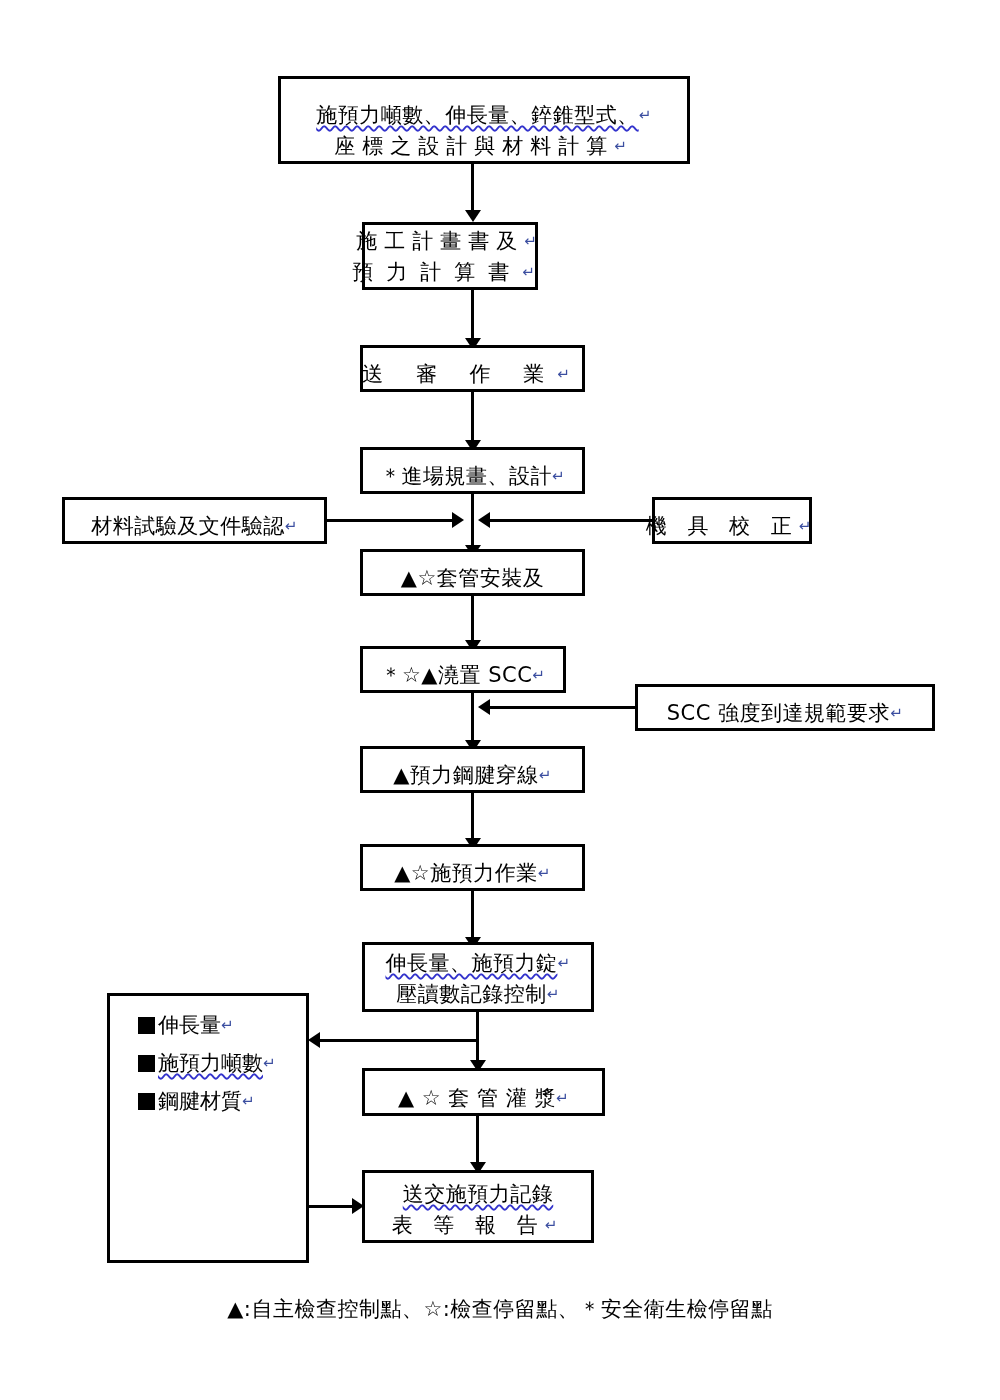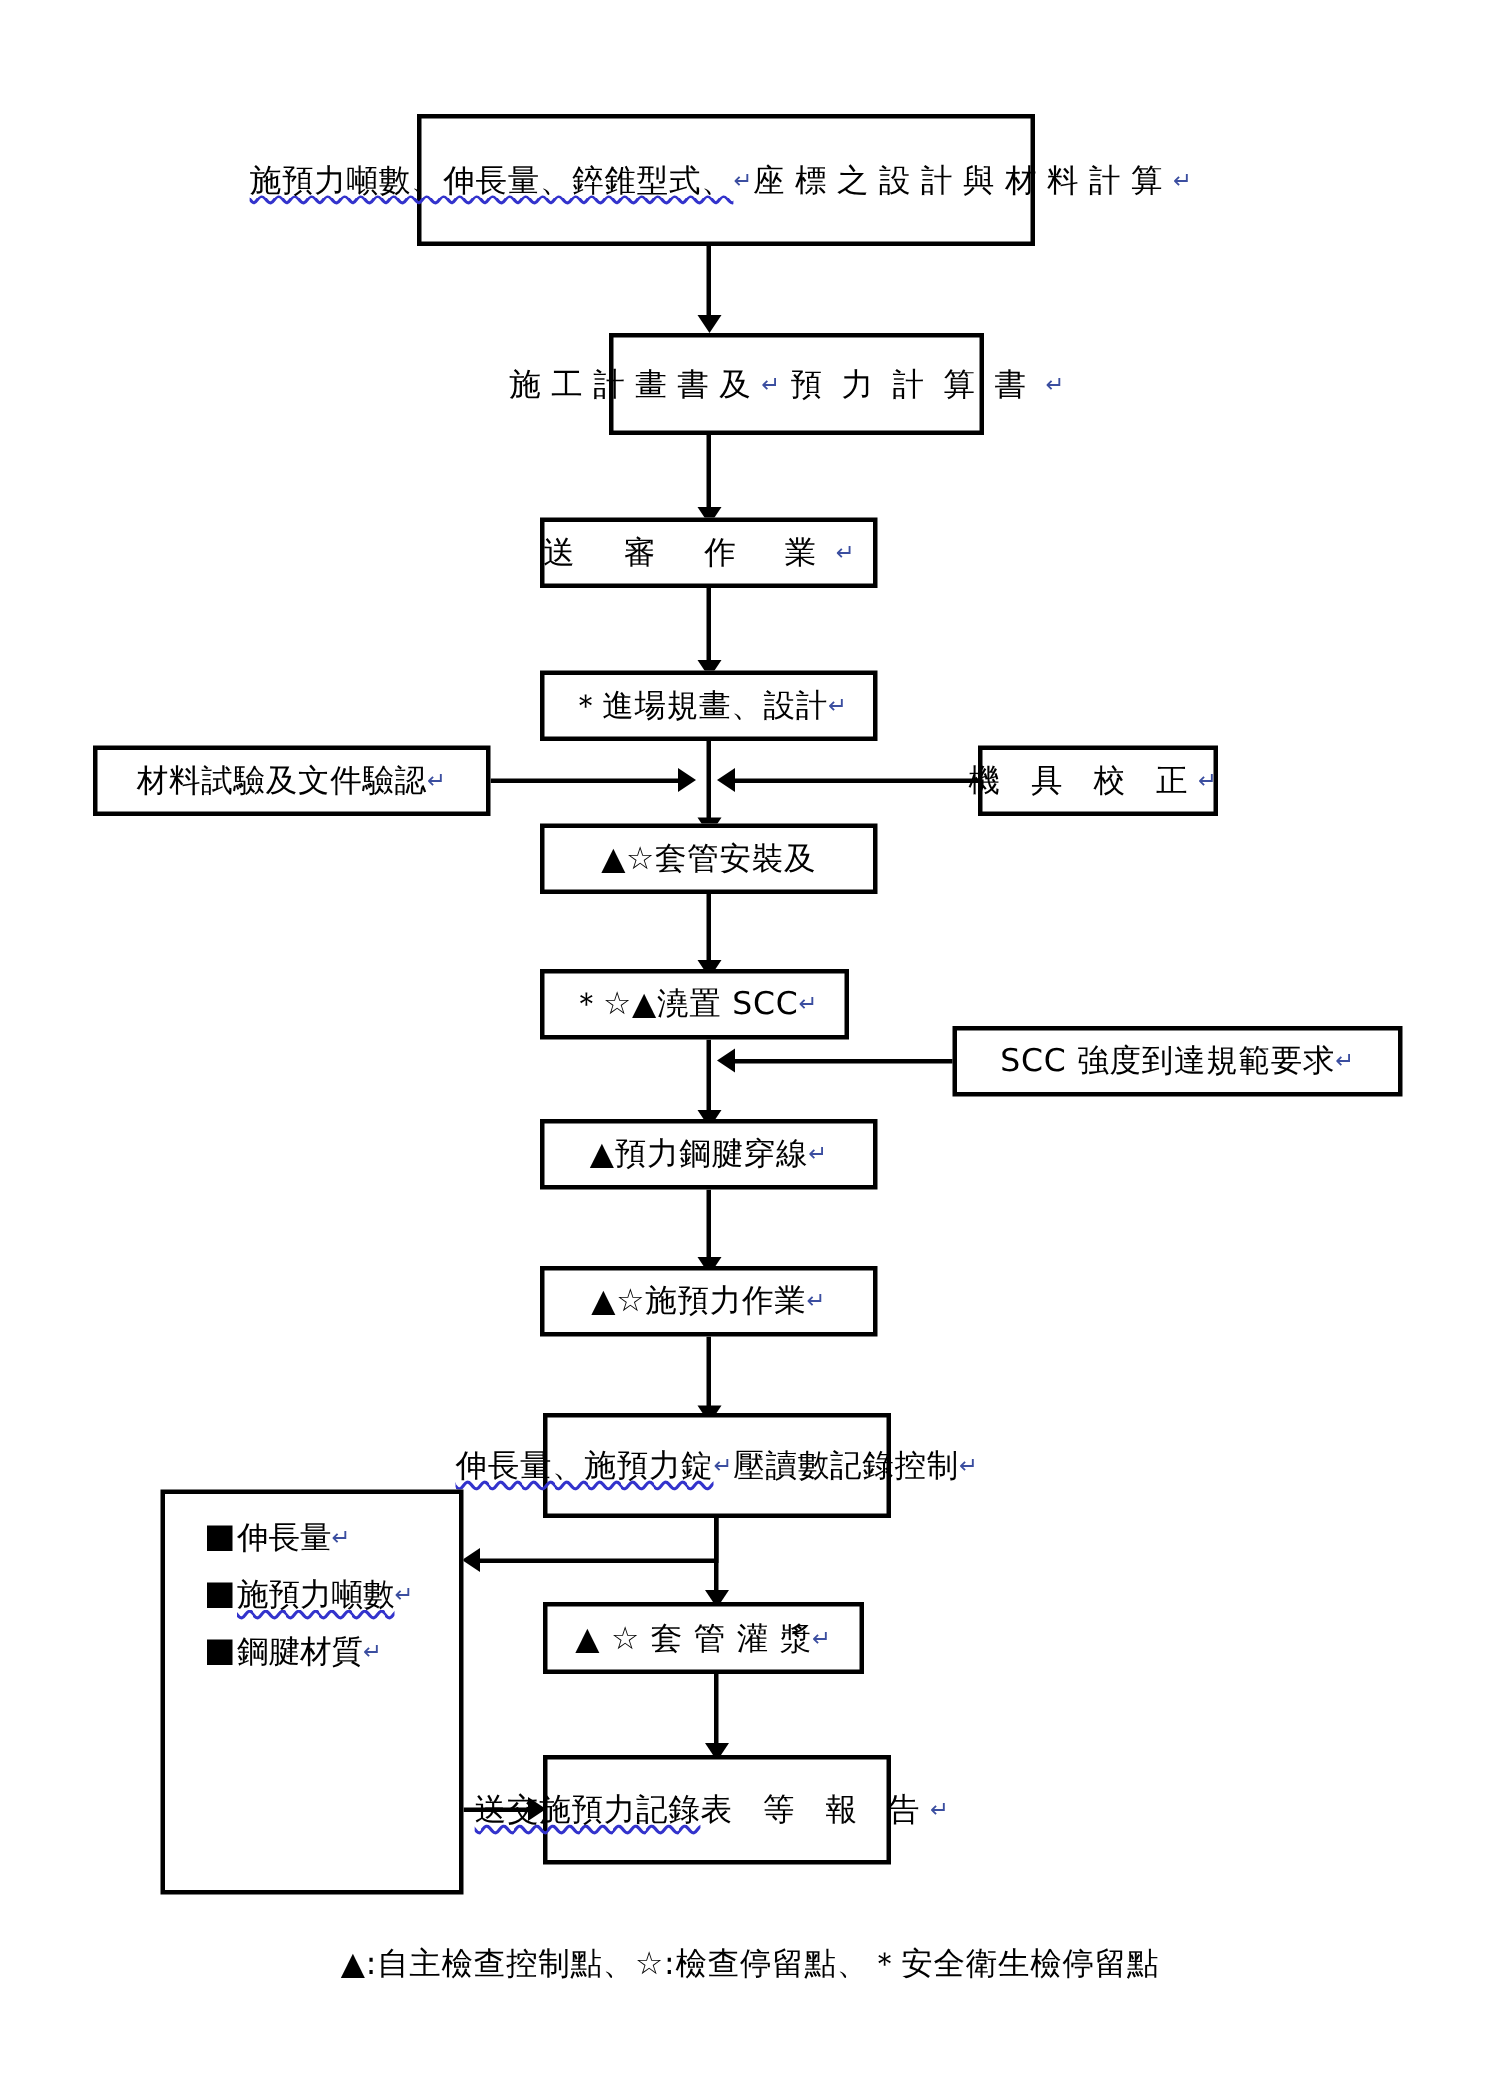--- a/index.html
+++ b/index.html
@@ -19,23 +19,23 @@
     width: 1000px;
     height: 1400px;
   }
   
   .node {
     position: absolute;
     box-sizing: border-box;
     border: 3px solid #000;
     background: #fff;
     display: flex;
-    flex-direction: row;
+    flex-direction: column;
     align-items: center;
-    justify-content: center;
+    justify-content: flex-end;
     text-align: center;
     font-size: 21px;
     line-height: 1.45;
     letter-spacing: 0.5px;
     z-index: 3;
   }
   .node .line {
     white-space: nowrap;
     display: block;
   }
@@ -141,21 +141,21 @@
       <span class="sq">施預力噸數、伸長量、錊錐型式、</span><span class="ret">↵</span>
     </span>
     <span class="line spaced">
       <span>座標之設計與材料計算</span><span class="ret">↵</span>
     </span>
   </div>
 
   <div class="ln v" style="left:471px; top:164px; height:50px;"></div>
   <div class="arrow-down" style="left:465px; top:210px;"></div>
 
-  <div class="node" id="n-plan" style="left:362px; top:222px; width:250px; height:68px;margin-left:44px;">
+  <div class="node" id="n-plan" style="left:362px; top:222px; width:176px; height:68px;">
     <span class="line spaced">
       <span>施工計畫書及</span><span class="ret">↵</span>
     </span>
     <span class="line wide">
       <span>預力計算書</span><span class="ret">↵</span>
     </span>
   </div>
 
   <div class="ln v" style="left:471px; top:290px; height:56px;"></div>
   <div class="arrow-down" style="left:465px; top:338px;"></div>
@@ -263,21 +263,21 @@
       </span>
       <span class="item">
         <span class="sqbullet"></span><span class="sq">施預力噸數</span><span class="ret">↵</span>
       </span>
       <span class="item">
         <span class="sqbullet"></span><span>鋼腱材質</span><span class="ret">↵</span>
       </span>
     </div>
   </div>
 
-  <div class="node" id="n-grouting" style="left:362px; top:1068px; width:214px; height:48px;">
+  <div class="node" id="n-grouting" style="left:362px; top:1068px; width:243px; height:48px;">
     <span class="line">
       <span>▲ ☆ 套 管 灌 漿</span><span class="ret">↵</span>
     </span>
   </div>
 
   <div class="ln v" style="left:476px; top:1116px; height:54px;"></div>
   <div class="arrow-down" style="left:470px; top:1162px;"></div>
 
   <div class="ln h" style="left:309px; top:1205px; width:52px;"></div>
   <div class="arrow-right" style="left:352px; top:1198px;"></div>

